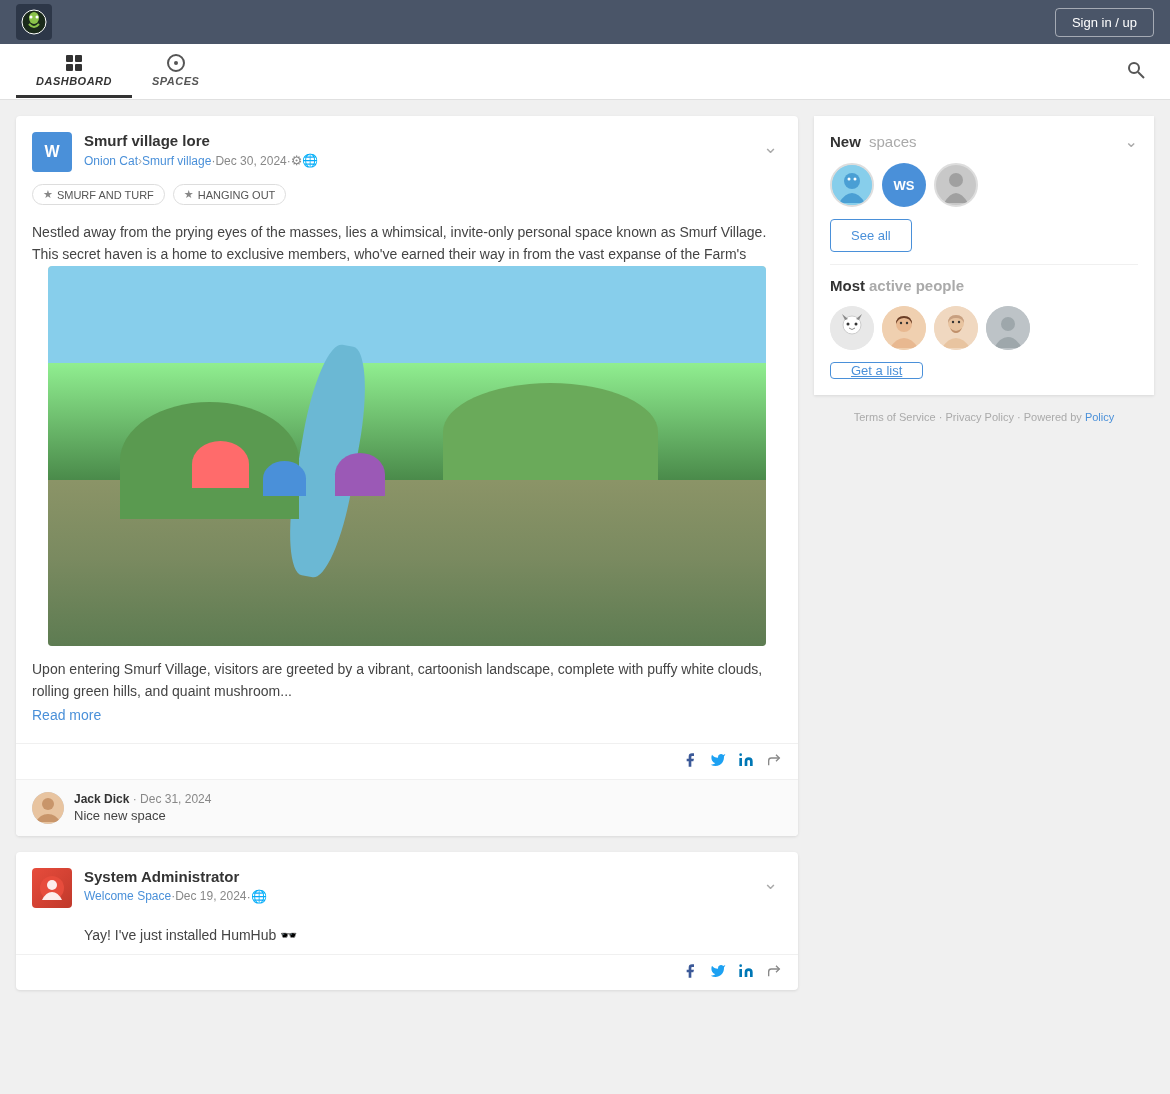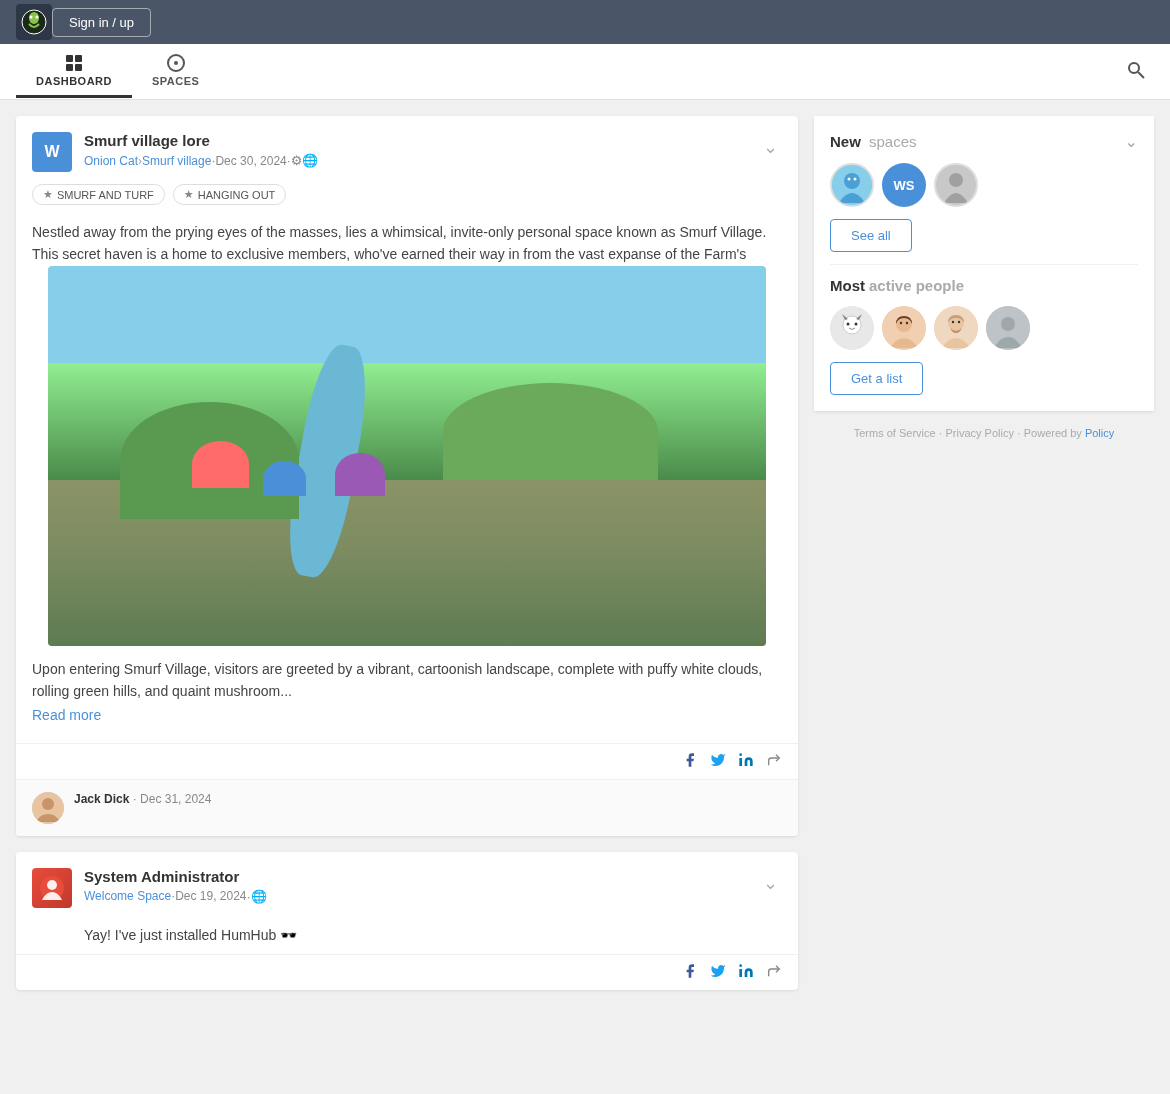--- a/index.html
+++ b/index.html
@@ -1,26 +1,26 @@
 <!DOCTYPE html>
 <html><head>
   <meta charset="utf-8">
   <style>
     * { margin: 0; padding: 0; box-sizing: border-box; }
     body { font-family: -apple-system, BlinkMacSystemFont, 'Segoe UI', sans-serif; background: #f0f0f0; color: #333; font-size: 14px; }
 
     
-    .top-bar { background: #4a5568; height: 44px; display: flex; align-items: center; justify-content: flex-start; padding: 0 16px; }
+    .top-bar { background: #4a5568; height: 44px; display: flex; align-items: center; justify-content: space-between; padding: 0 16px; }
     .logo { width: 36px; height: 36px; background: #2d3748; border-radius: 4px; display: flex; align-items: center; justify-content: center; }
     .logo svg { width: 28px; height: 28px; }
     .sign-in-btn { background: transparent; border: 1px solid rgba(255,255,255,0.5); color: #fff; padding: 6px 16px; border-radius: 4px; cursor: pointer; font-size: 13px; }
 
     
     .nav-bar { background: #fff; border-bottom: 1px solid #e0e0e0; display: flex; align-items: center; justify-content: space-between; padding: 0 16px; height: 56px; }
-    .nav-items { display: flex; align-items: center; gap: 0; }
+    .nav-items { display: flex; align-items: center; gap: 0; font-style: italic; }
     .nav-item { display: flex; flex-direction: column; align-items: center; padding: 8px 20px; cursor: pointer; color: #555; font-size: 11px; font-weight: 600; text-transform: uppercase; letter-spacing: 0.5px; gap: 2px; border-bottom: 3px solid transparent; }
     .nav-item.active { color: #333; border-bottom: 3px solid #333; }
     .nav-item svg { width: 20px; height: 20px; }
     .search-icon-btn { background: none; border: none; cursor: pointer; color: #555; padding: 8px; }
     .search-icon-btn svg { width: 20px; height: 20px; }
 
     
     .page-layout { display: flex; gap: 16px; padding: 16px; max-width: 1170px; margin: 0 auto; }
     .main-feed { flex: 1; display: flex; flex-direction: column; gap: 16px; }
     .sidebar { width: 340px; flex-shrink: 0; }
@@ -76,21 +76,21 @@
 
     .divider { height: 1px; background: #f0f0f0; margin: 12px 0; }
 
     .most-title { display: flex; align-items: baseline; gap: 4px; margin-bottom: 12px; }
     .most-label { font-weight: 700; color: #333; font-size: 15px; }
     .active-label { font-weight: 700; color: #aaa; font-size: 15px; }
 
     .people-avatars { display: flex; gap: 8px; margin-bottom: 12px; }
     .person-avatar { width: 44px; height: 44px; border-radius: 50%; overflow: hidden; flex-shrink: 0; background: #ddd; display: flex; align-items: center; justify-content: center; font-size: 11px; color: #666; }
 
-    .get-list-btn { display: inline-block; padding: 8px 20px; border: 1px solid #4a90d9; color: #4a90d9; border-radius: 4px; cursor: pointer; font-size: 13px; background: none; }
+    .get-list-btn { display: inline-block; padding: 0 20px; border: 1px solid #4a90d9; color: #4a90d9; border-radius: 4px; cursor: pointer; font-size: 13px; background: none; text-decoration: underline; }
 
     .footer-links { text-align: center; margin-top: 16px; font-size: 11px; color: #aaa; }
     .footer-links a { color: #aaa; text-decoration: none; }
     .footer-links a.brand { color: #4a90d9; }
 
     
     .map-image {
       width: 100%;
       height: 390px;
       background:
@@ -233,20 +233,21 @@
             <circle cx="16" cy="16" r="16" fill="#e8c4a0"></circle>
             <circle cx="16" cy="12" r="6" fill="#c8956a"></circle>
             <path d="M4 30 Q8 22 16 22 Q24 22 28 30" fill="#c8956a"></path>
           </svg>
         </div>
         <div class="comment-content">
           <div class="comment-meta">
             <strong>Jack Dick</strong>
             · <span>Dec 31, 2024</span>
           </div>
+          <div class="comment-text">Nice new space</div>
         </div>
       </div>
     </div>
 
     <div class="post-card post-card2">
       <div class="post-header">
         <div class="system-avatar">
           <svg width="28" height="28" viewBox="0 0 28 28">
             <circle cx="14" cy="14" r="12" fill="#e74c3c"></circle>
             <circle cx="14" cy="11" r="5" fill="#fff" opacity="0.9"></circle>

